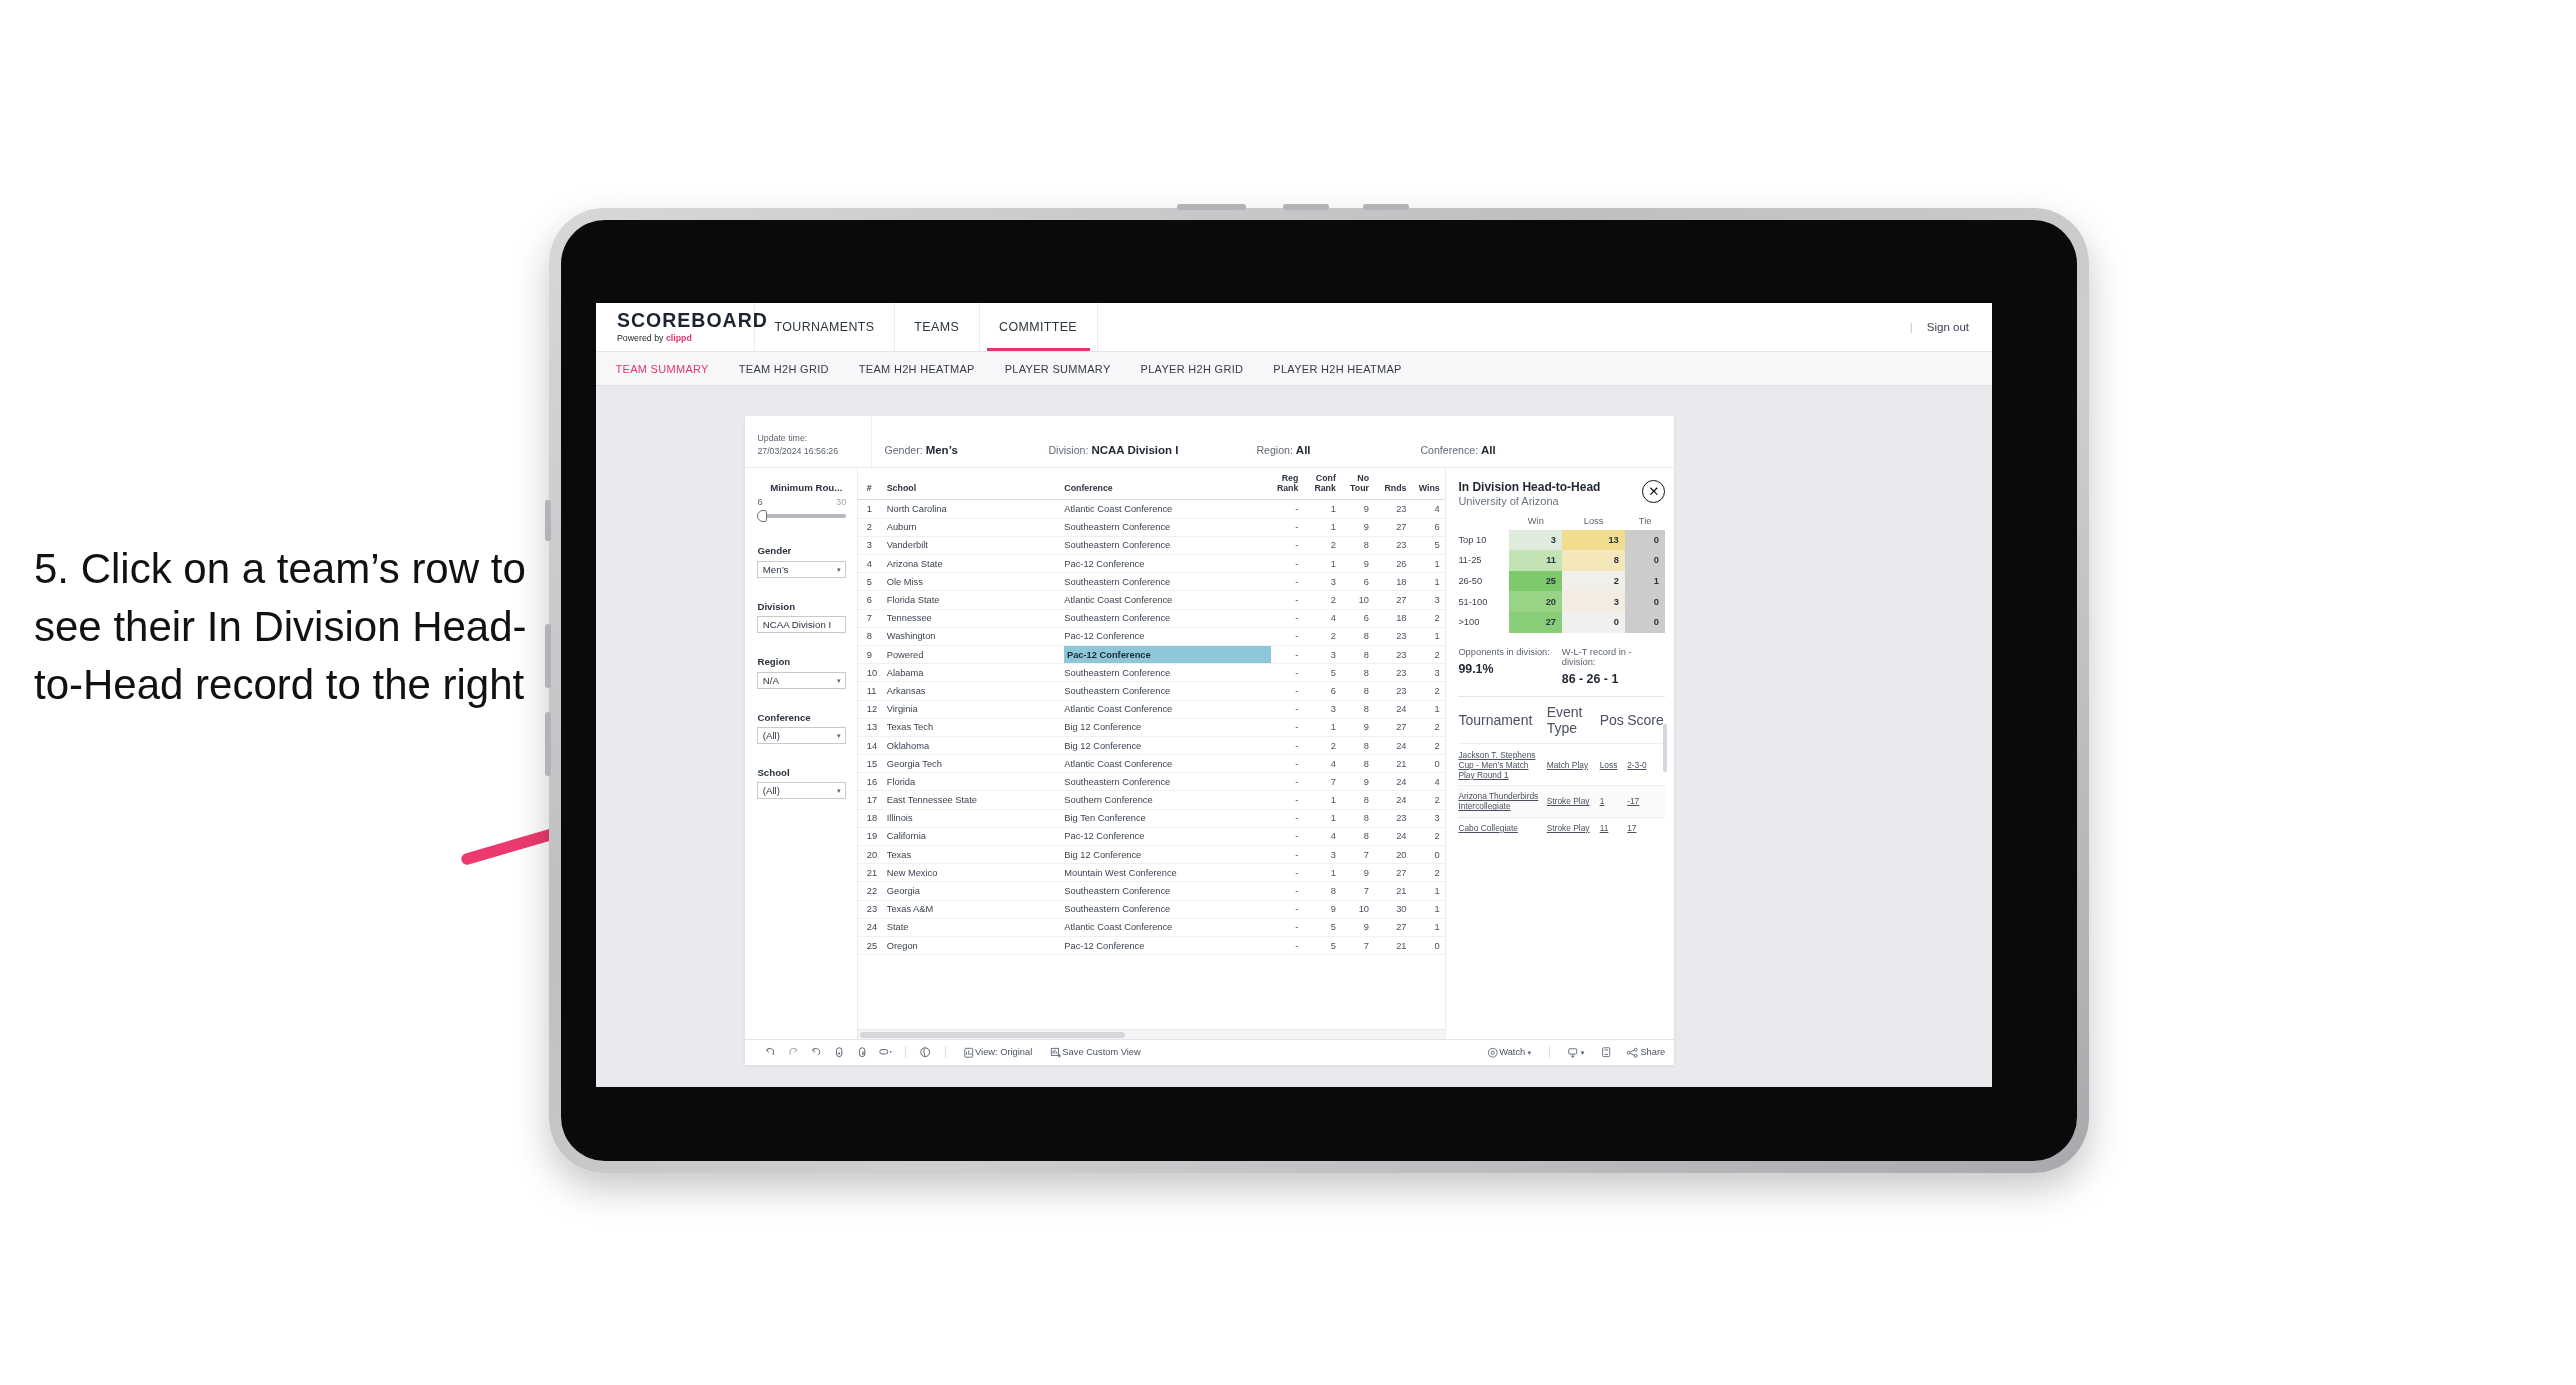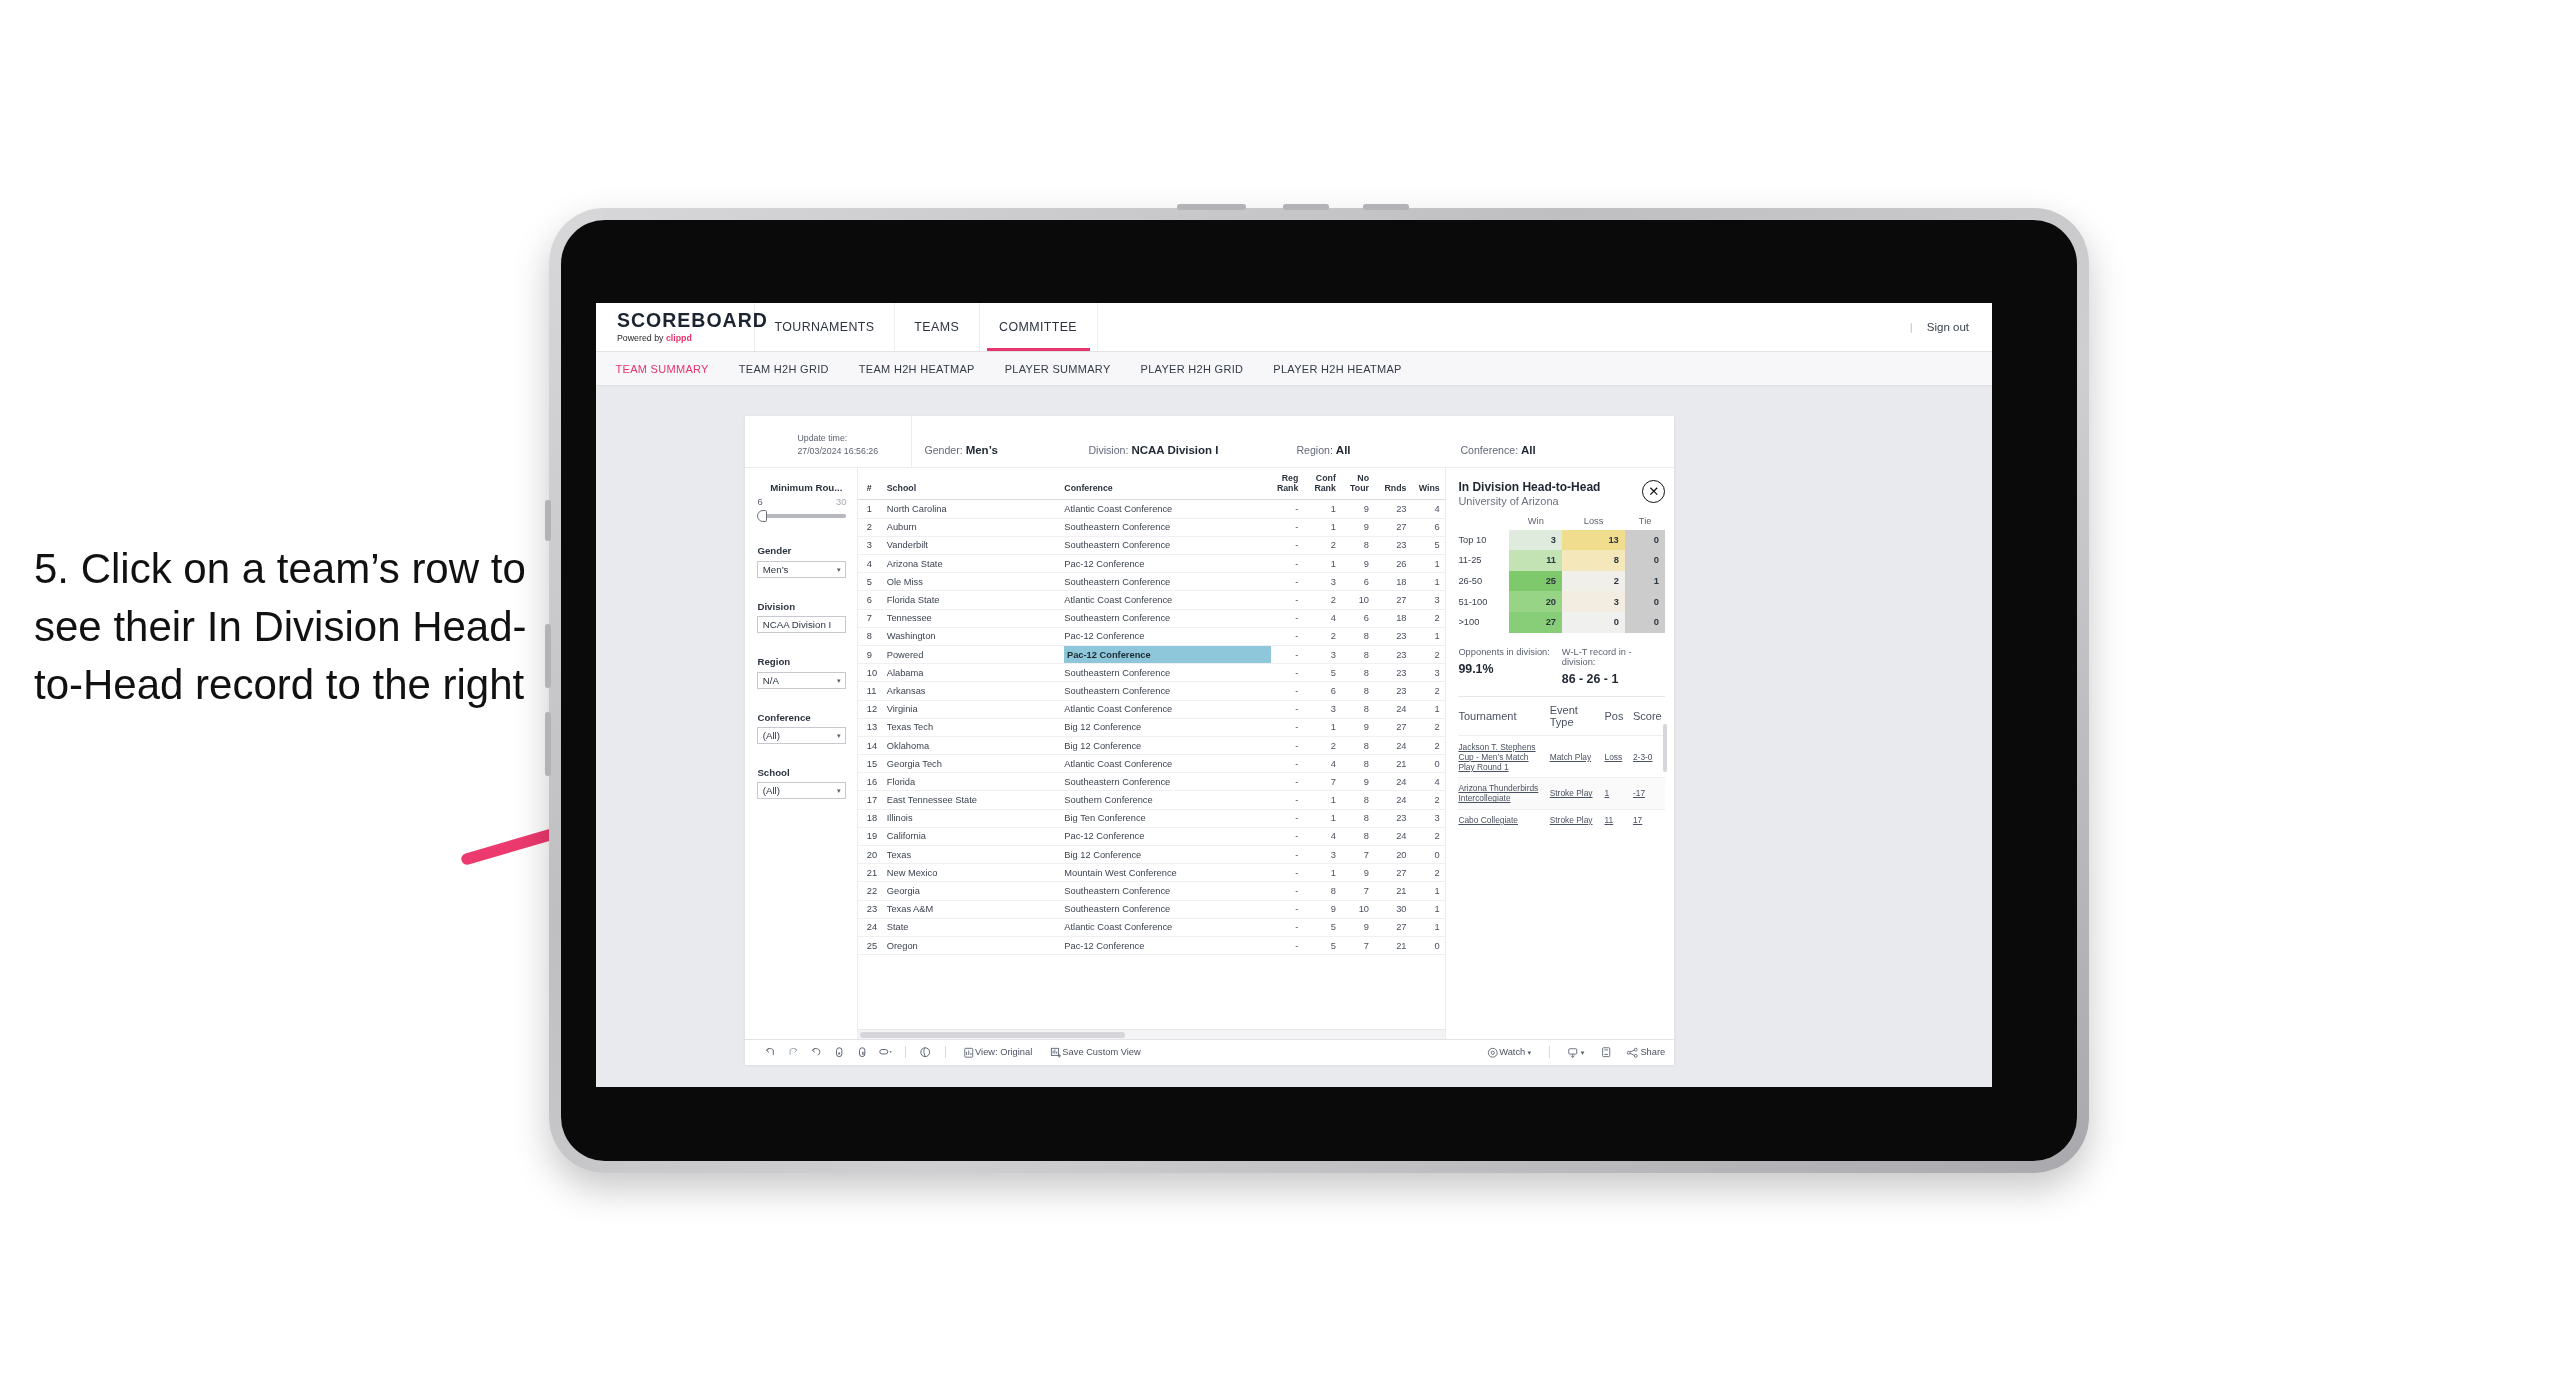--- a/index.html
+++ b/index.html
@@ -100,21 +100,21 @@
   
   #viz {
     position: absolute; left: 149px; top: 113px;
     width: 929px; height: 649px; background: #ffffff;
     box-shadow: 0 0.9px 3.5px rgba(0,0,0,0.08);
     display: flex; flex-direction: column;
   }
 
   
   #viz-head { display: flex; border-bottom: 0.9px solid #ececed; }
-  #viz-head-left { width: 127px; border-right: 0.9px solid #ececee; padding: 16px 10.6px 0 12.4px; margin-left: 40px; }
+  #viz-head-left { width: 127px; border-right: 0.9px solid #ececee; padding: 16px 10.6px 0 12.4px; }
   #update-label { font-size: 8.8px; color: #5b6270; line-height: 1.45; }
   #viz-head-right { flex: 1; padding: 12.4px 0 0 12.4px; }
   #viz-title { font-size: 17.7px; font-weight: 600; color: #1f2733; letter-spacing: 0.1px; }
   #viz-filters { display: flex; margin-top: 16px; padding-bottom: 10.6px; font-size: 10.6px; color: #63697a; }
   .vf { width: 164px; }
   .vf b { color: #1f2733; font-weight: 700; font-size: 11.5px; }
   .vf.w230 { width: 208px; }
 
   
   #viz-body { flex: 1; display: flex; min-height: 0; }
@@ -182,21 +182,21 @@
 
   
   #d-stats { display: flex; margin: 14px 8.8px 0 12.4px; }
   .stat { flex: 1; }
   .stat .lb { font-size: 9.3px; color: #5b6270; }
   .stat .vl { font-size: 12.4px; font-weight: 700; color: #1f2733; margin-top: 5.3px; }
 
   
   #d-tourn { margin: 10.6px 8.8px 0 12.4px; border-top: 0.9px solid #e6e6e9; position: relative; }
   #d-tourn table { width: 100%; border-collapse: collapse; font-size: 8.4px; }
-  #d-tourn th { font-size: 11px; font-weight: 400; color: #4a5160; text-align: left; padding: 7px 0 7px 0; margin-top: 24px; }
+  #d-tourn th { font-size: 14px; font-weight: 400; color: #4a5160; text-align: left; padding: 7px 0 7px 0; margin-top: 24px; }
   #d-tourn th.r, #d-tourn td.r { text-align: left; }
   #d-tourn td { padding: 5.3px 3.5px 5.3px 0; color: #4a5160; border-top: 0.9px solid #eeeef0; vertical-align: middle; text-decoration: underline; }
   #d-tourn tbody tr:nth-child(2) td { background: #fafafa; }
   .tc-name { width: 85px; }
   .tc-type { width: 51px; }
   .tc-pos { width: 26.5px; }
   .tc-score { width: 30px; }
   #d-tourn-scroll { position: absolute; right: -1.8px; top: 26.5px; width: 4.4px; height: 48px; background: #d6d6da; border-radius: 2.7px; }
 
   

